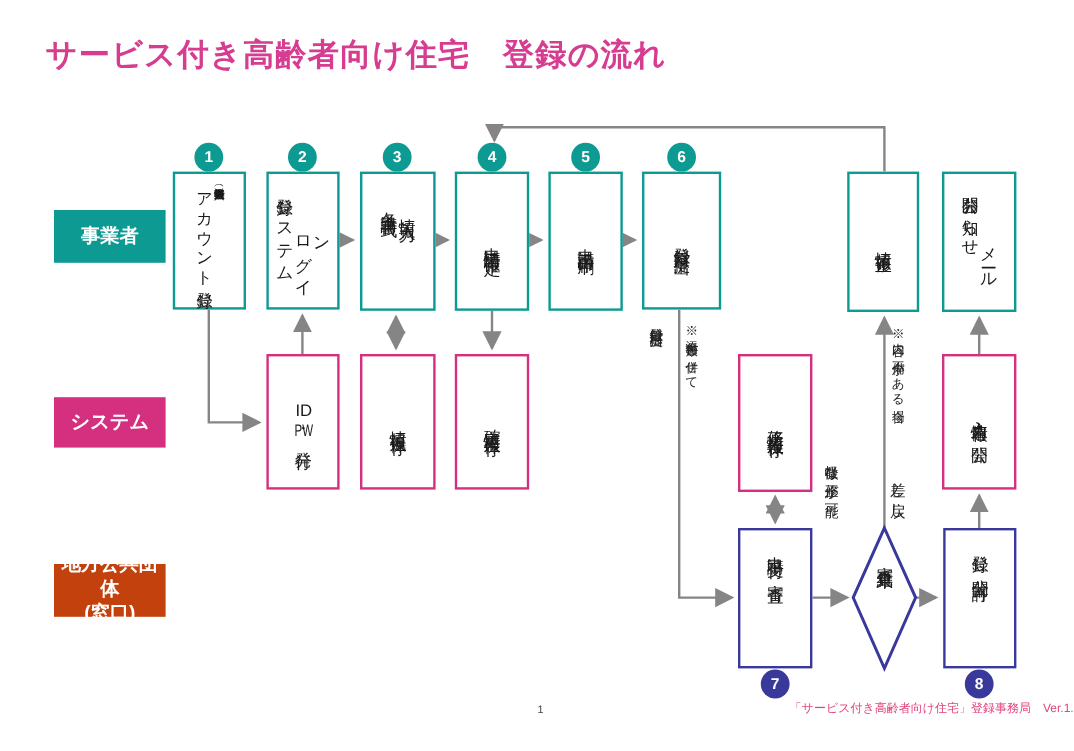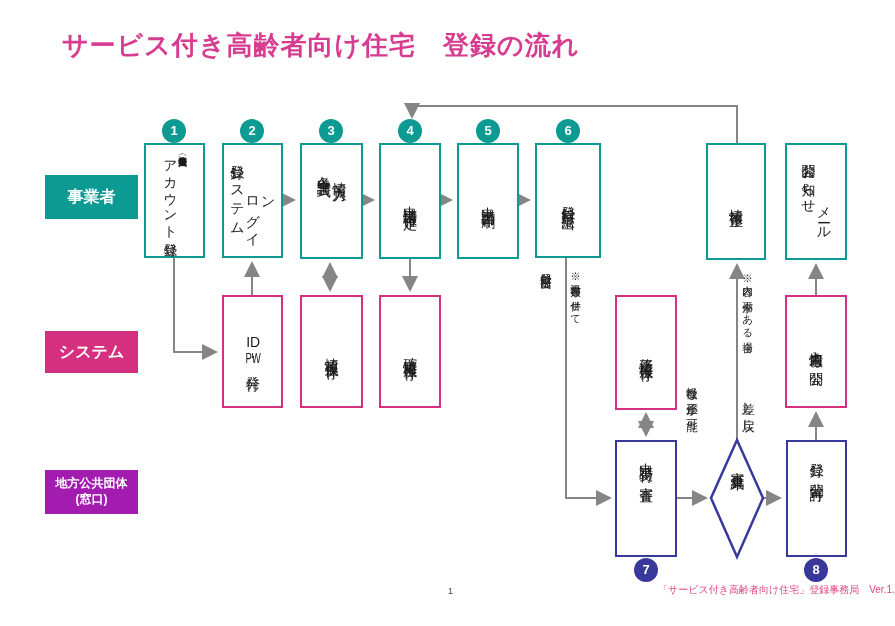--- a/index.html
+++ b/index.html
@@ -1,25 +1,25 @@
 <!DOCTYPE html>
 <html><head>
 <meta charset="utf-8">
 <style>
   html,body{margin:0;padding:0;background:#fff;}
   body{font-family:"Liberation Sans",sans-serif;}
   #canvas{position:relative;width:895px;height:626px;background:#fff;overflow:hidden;}
 
-  .title{position:absolute;left:38px;top:28px;font-size:26px;font-weight:bold;color:#d63d90;letter-spacing:1px;white-space:nowrap;margin-left:24px;}
+  .title{position:absolute;left:38px;top:28px;font-size:26px;font-weight:bold;color:#d63d90;letter-spacing:1px;white-space:nowrap;}
   .subtitle{position:absolute;left:50px;top:83px;font-size:12.5px;color:#1a1a1a;white-space:nowrap;}
 
   .lane{position:absolute;display:flex;flex-direction:column;align-items:center;justify-content:center;color:#fff;font-weight:bold;text-align:center;}
   .lane-operator{left:45px;top:175px;width:93px;height:44px;background:#0d9a92;font-size:16px;}
   .lane-system{left:45px;top:331px;width:93px;height:42px;background:#d5307f;font-size:16px;}
-  .lane-muni{left:45px;top:470px;width:93px;height:44px;background:#a21caf;font-size:12px;line-height:1.3;}
+  .lane-muni{left:45px;top:470px;width:93px;height:44px;background:#c2410c;font-size:16px;line-height:1.3;}
 
   .node{position:absolute;background:#fff;box-sizing:border-box;display:flex;flex-direction:row;justify-content:center;z-index:2;}
   .node.teal{border:2.5px solid #0d9a92;}
   .node.pink{border:2.5px solid #d5307f;}
   .node.blue{border:2.5px solid #39399b;}
   .vtext{writing-mode:vertical-lr;text-orientation:upright;color:#1a1a1a;font-size:14px;letter-spacing:2px;line-height:1.1;}
   .vcenter{align-items:center;}
   .tcy{text-combine-upright:all;}
 
   .badge{position:absolute;width:24px;height:24px;border-radius:50%;color:#fff;font-size:13px;font-weight:bold;text-align:center;line-height:24px;z-index:3;}

